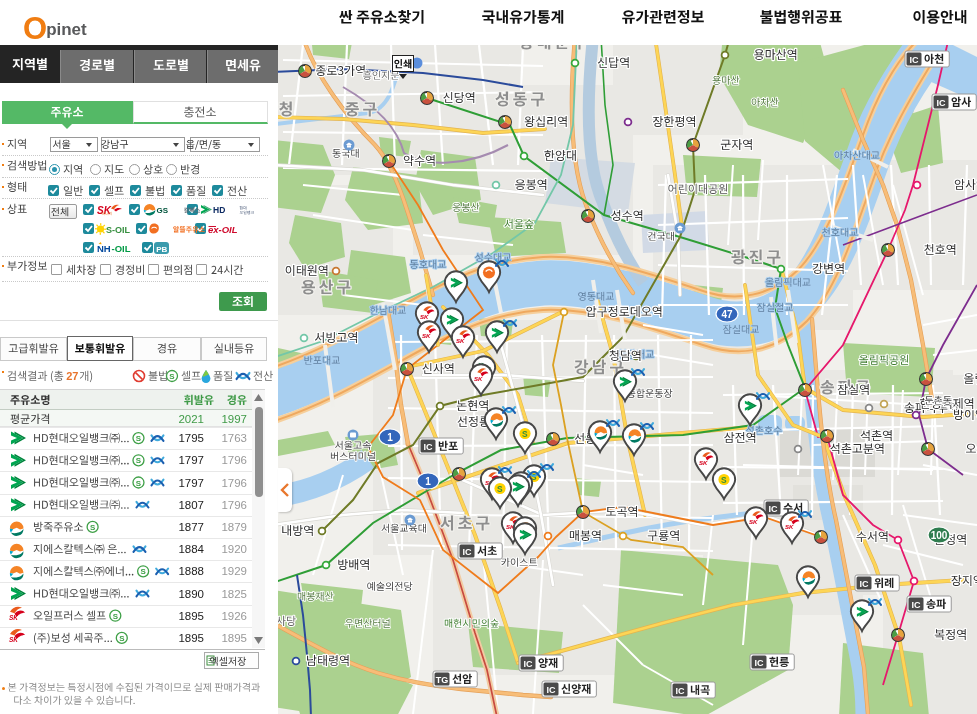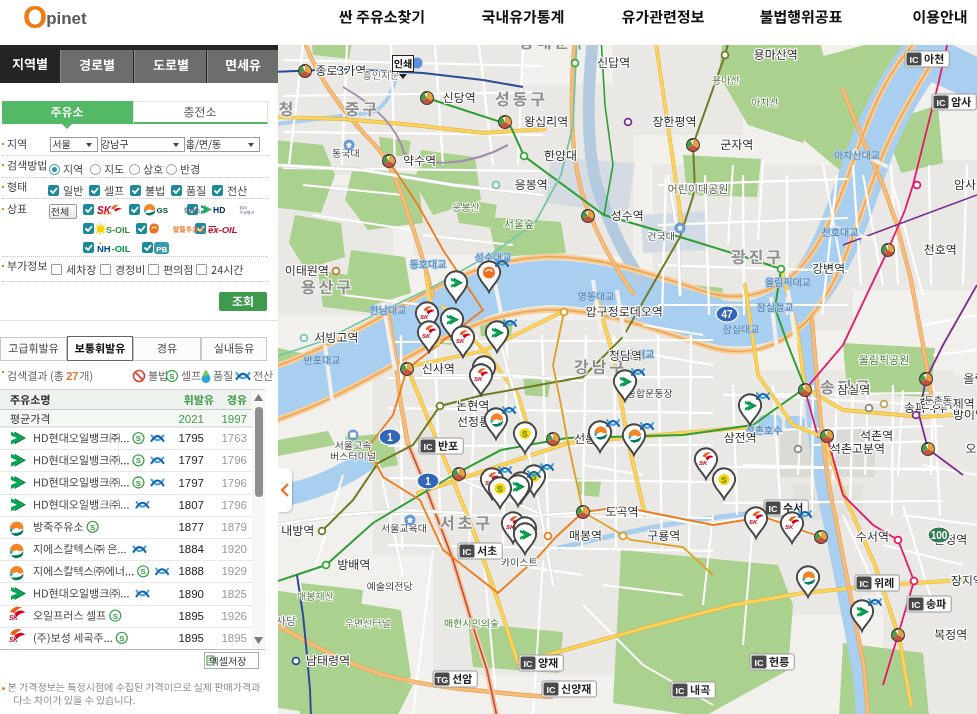--- a/index.html
+++ b/index.html
@@ -263,21 +263,21 @@
       <path id="k254" d="M29 -77Q36 -77 41 -73Q47 -69 50 -62Q53 -54 53 -44Q53 -34 50 -27Q47 -19 41 -15Q36 -11 29 -11Q22 -11 16 -15Q11 -19 8 -27Q5 -34 5 -44Q5 -54 8 -62Q11 -69 16 -73Q22 -77 29 -77ZM29 -65Q25 -65 23 -63Q20 -61 19 -56Q17 -51 17 -44Q17 -37 19 -33Q20 -28 23 -26Q25 -23 29 -23Q32 -23 35 -26Q38 -28 39 -33Q40 -37 40 -44Q40 -51 39 -56Q38 -61 35 -63Q32 -65 29 -65ZM63 -84H77V9H63ZM74 -49H90V-38H74Z"></path>
       <path id="k255" d="M25 -66H36V-62Q36 -54 33 -46Q30 -39 24 -33Q19 -27 10 -25L3 -35Q11 -37 16 -42Q20 -46 23 -51Q25 -56 25 -62ZM27 -66H38V-62Q38 -57 40 -52Q43 -47 47 -43Q52 -39 60 -36L53 -26Q44 -29 39 -34Q33 -39 30 -47Q27 -54 27 -62ZM7 -73H56V-62H7ZM25 -83H38V-69H25ZM53 -57H75V-46H53ZM68 -84H82V-15H68ZM20 -3H84V7H20ZM20 -21H34V4H20Z"></path>
       <path id="k256" d="M64 -84H77V-31H64ZM73 -63H89V-52H73ZM17 -27H77V8H17ZM64 -17H30V-3H64ZM30 -79Q37 -79 43 -76Q48 -73 52 -68Q55 -63 55 -56Q55 -50 52 -45Q48 -40 43 -37Q37 -34 30 -34Q23 -34 17 -37Q11 -40 8 -45Q5 -50 5 -56Q5 -63 8 -68Q11 -73 17 -76Q23 -79 30 -79ZM30 -68Q26 -68 24 -66Q21 -65 19 -62Q18 -60 18 -56Q18 -53 19 -50Q21 -48 24 -46Q26 -45 30 -45Q33 -45 36 -46Q39 -48 40 -50Q42 -53 42 -56Q42 -60 40 -62Q39 -65 36 -66Q33 -68 30 -68Z"></path>
       <path id="k257" d="M25 -77H36V-63Q36 -55 34 -46Q33 -38 29 -31Q26 -24 22 -19Q17 -13 10 -10L2 -21Q8 -24 12 -28Q17 -33 19 -38Q22 -44 24 -50Q25 -57 25 -63ZM28 -77H38V-63Q38 -57 39 -51Q41 -45 43 -39Q46 -34 50 -29Q54 -25 60 -22L52 -12Q45 -15 41 -20Q36 -26 33 -32Q30 -39 29 -47Q28 -55 28 -63ZM63 -84H77V9H63ZM74 -48H90V-37H74Z"></path>
       <path id="k258" d="M51 -64H73V-53H51ZM25 -78H36V-68Q36 -59 33 -50Q31 -42 25 -36Q19 -30 11 -27L4 -37Q9 -39 13 -42Q18 -45 20 -50Q23 -54 24 -58Q25 -63 25 -68ZM28 -78H39V-68Q39 -64 40 -59Q41 -55 44 -51Q46 -47 50 -44Q54 -41 59 -39L52 -29Q44 -32 39 -38Q33 -44 31 -51Q28 -59 28 -68ZM68 -84H82V-15H68ZM20 -3H84V7H20ZM20 -22H34V3H20Z"></path>
       <path id="k259" d="M68 -84H81V-17H68ZM19 -3H83V7H19ZM19 -24H33V1H19ZM31 -78Q38 -78 43 -75Q49 -72 52 -67Q56 -61 56 -54Q56 -48 52 -42Q49 -37 43 -34Q38 -31 31 -31Q24 -31 18 -34Q12 -37 9 -42Q5 -48 5 -54Q5 -61 9 -67Q12 -72 18 -75Q24 -78 31 -78ZM31 -66Q27 -66 24 -65Q22 -64 20 -61Q18 -58 18 -54Q18 -51 20 -48Q22 -45 24 -44Q27 -42 31 -42Q34 -42 37 -44Q40 -45 41 -48Q43 -51 43 -54Q43 -58 41 -61Q40 -64 37 -65Q34 -66 31 -66Z"></path>
       <path id="k260" d="M21 -37H34V-17H21ZM5 -10 3 -21Q7 -21 13 -21Q19 -21 25 -21Q31 -21 38 -22Q44 -22 49 -23L50 -13Q42 -12 34 -11Q26 -10 18 -10Q10 -10 5 -10ZM71 -84H84V9H71ZM61 -47H76V-36H61ZM52 -82H65V5H52ZM21 -77H31V-69Q31 -61 29 -54Q27 -47 22 -42Q17 -37 9 -34L3 -44Q9 -46 13 -50Q17 -54 19 -59Q21 -64 21 -69ZM24 -77H34V-69Q34 -64 36 -60Q37 -55 41 -51Q45 -48 51 -46L44 -36Q37 -38 33 -43Q28 -48 26 -55Q24 -62 24 -69Z"></path>
     </defs>
   </svg>
 <div class="abs" style="left:0;top:0;width:977px;height:45px;background:#fff">
- <div class="abs" style="left:23px;top:0;font-weight:bold;color:#58595b;font-size:17px"><span style="font-size:31px;color:#f07d12;font-weight:bold;letter-spacing:-1px">O</span><span style="vertical-align:4.5px">pinet</span></div>
+ <div class="abs" style="left:23px;top:11px;font-weight:bold;color:#58595b;font-size:17px"><span style="font-size:31px;color:#f07d12;font-weight:bold;letter-spacing:-1px">O</span><span style="vertical-align:4.5px">pinet</span></div>
 </div>
 <div class="abs" style="left:0;top:45px;width:278px;height:669px;background:#fff"></div>
 <div class="abs" style="left:0;top:45px;width:278px;height:38px;background:#242424"></div>
 <div class="abs" style="left:60px;top:50px;width:73px;height:33px;background:#6d6d6d;border-left:1px solid #8a8a8a"></div>
 <div class="abs" style="left:134px;top:50px;width:72px;height:33px;background:#6d6d6d;border-left:1px solid #8a8a8a"></div>
 <div class="abs" style="left:207px;top:50px;width:71px;height:33px;background:#6d6d6d;border-left:1px solid #8a8a8a"></div>
 <div class="abs" style="left:2px;top:101px;width:131px;height:23px;background:#54b966"></div>
 <div class="abs" style="left:133px;top:101px;width:135px;height:23px;background:#fff;border:1px solid #e0e0e0;border-bottom:2px solid #54b966"></div>
 <div class="abs" style="left:62px;top:124px;width:0;height:0;border-left:5px solid transparent;border-right:5px solid transparent;border-top:5px solid #54b966"></div>
 <div class="abs" style="left:2px;top:143px;width:2px;height:2px;background:#f07d12"></div>

